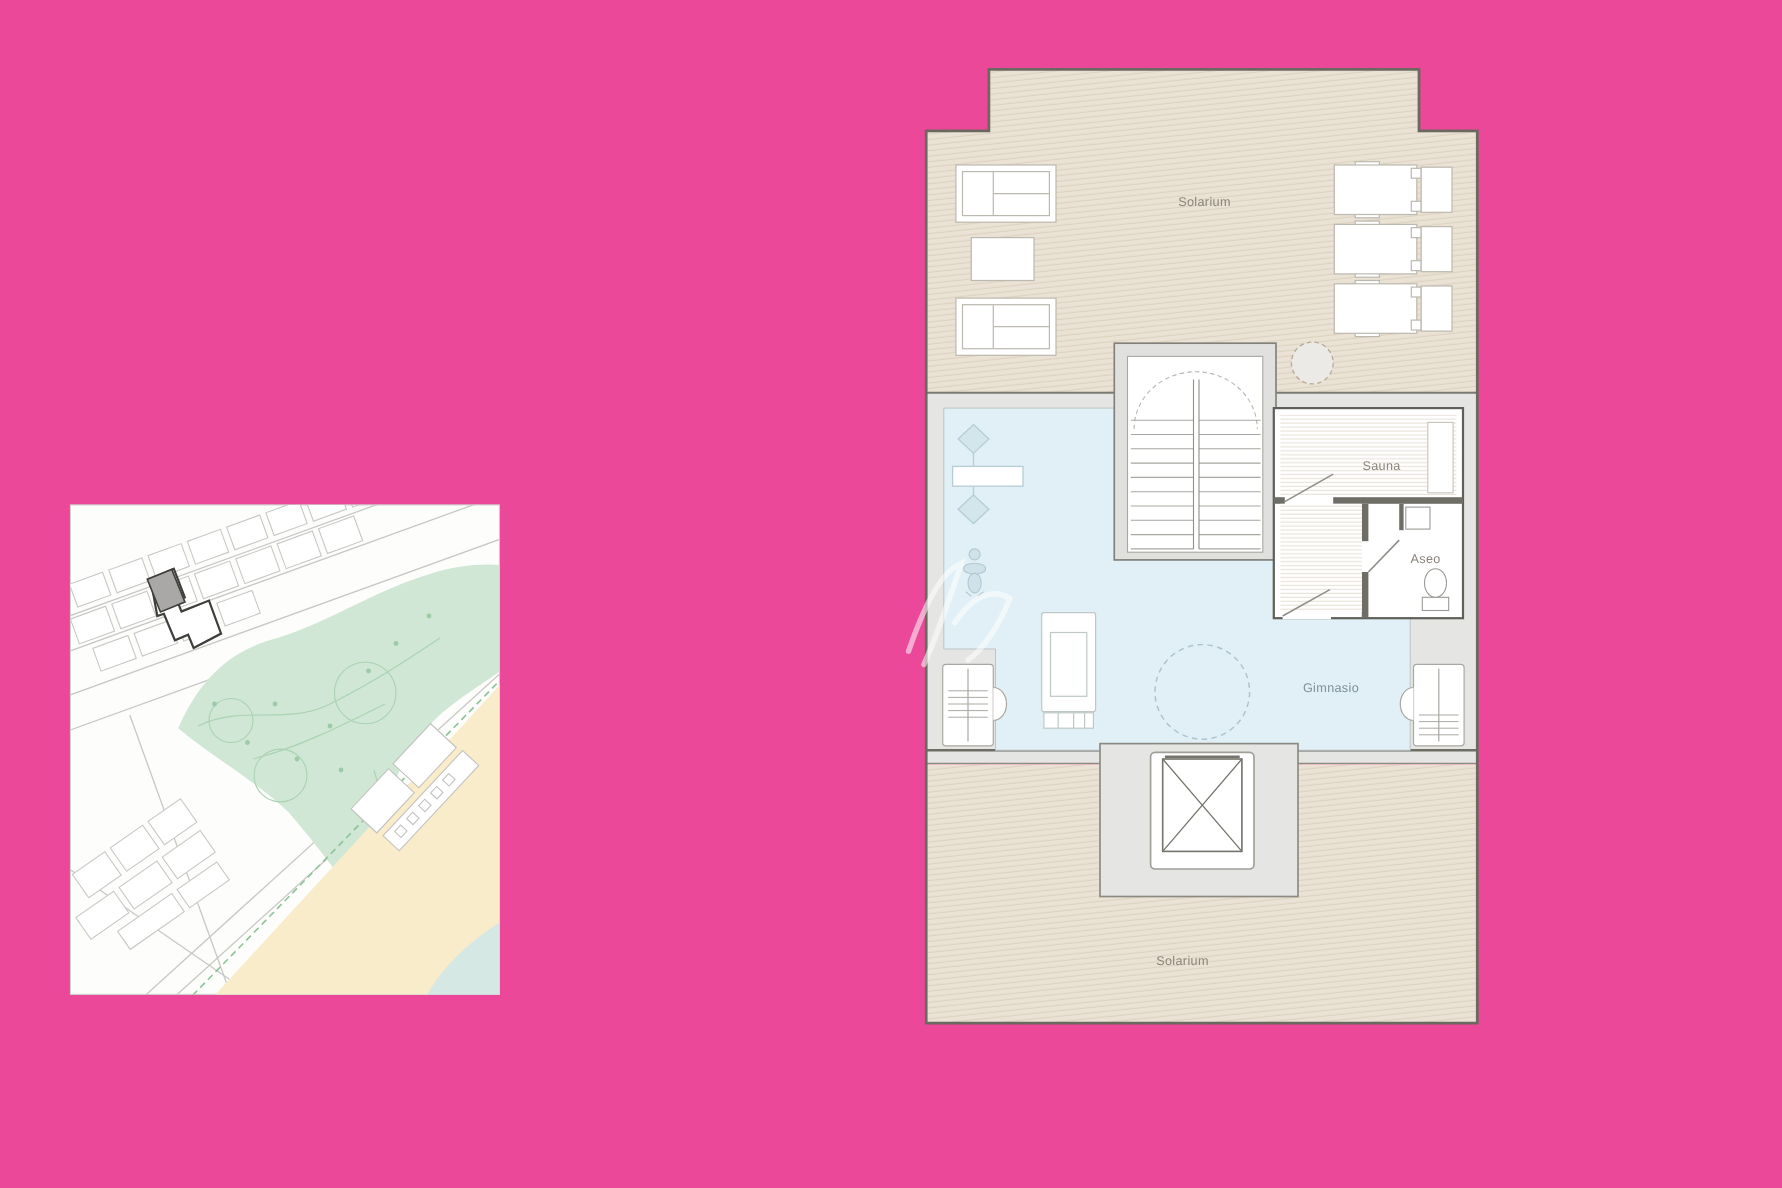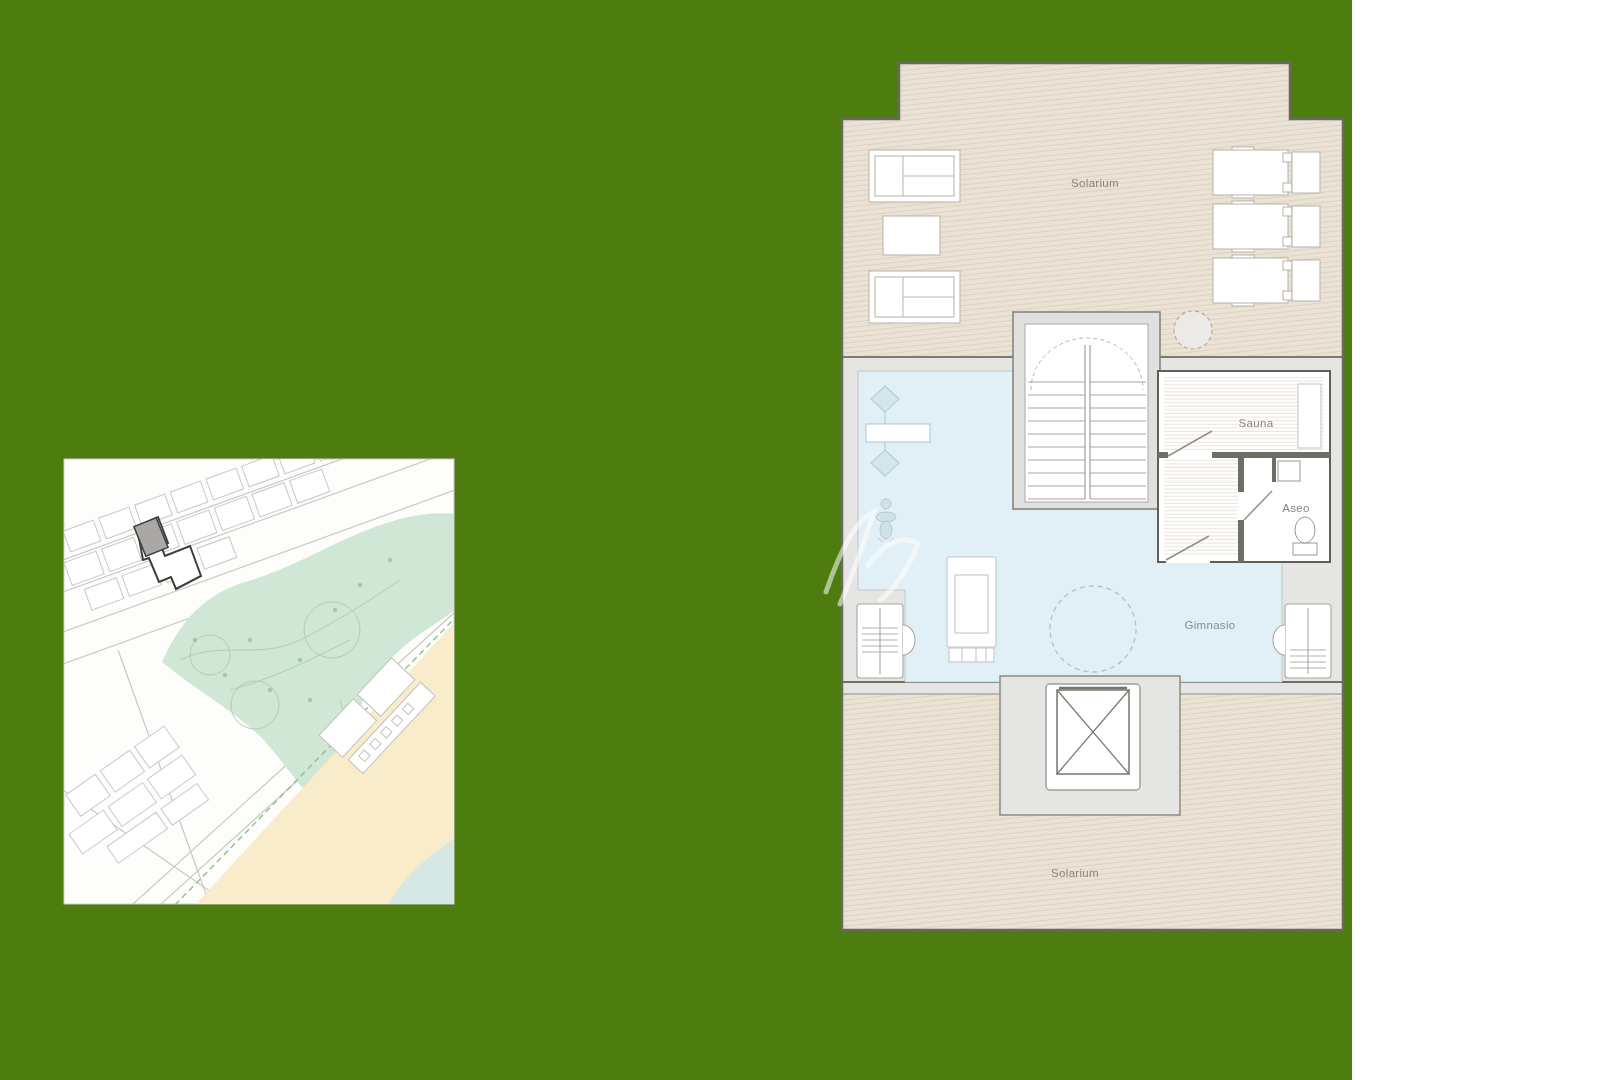--- a/index.html
+++ b/index.html
@@ -1,16 +1,16 @@
 <!DOCTYPE html>
 <html><head>
 <meta charset="utf-8">
 <style>
   html,body{margin:0;padding:0;background:#ffffff;}
-  .canvas{position:relative;width:1352px;height:1080px;background:#4d7c0f;overflow:hidden;
+  .canvas{position:relative;width:1620px;height:1080px;background:#ec4899;overflow:hidden;
           font-family:"Liberation Sans", sans-serif;}
   svg{position:absolute;display:block;}
   .room-label{font-family:"Liberation Sans", sans-serif;font-size:11.5px;letter-spacing:.3px;}
 </style>
 </head>
 <body>
 
 <div class="canvas">
 
   <svg style="left:63px;top:458px" width="392" height="447" viewBox="63 458 392 447">

